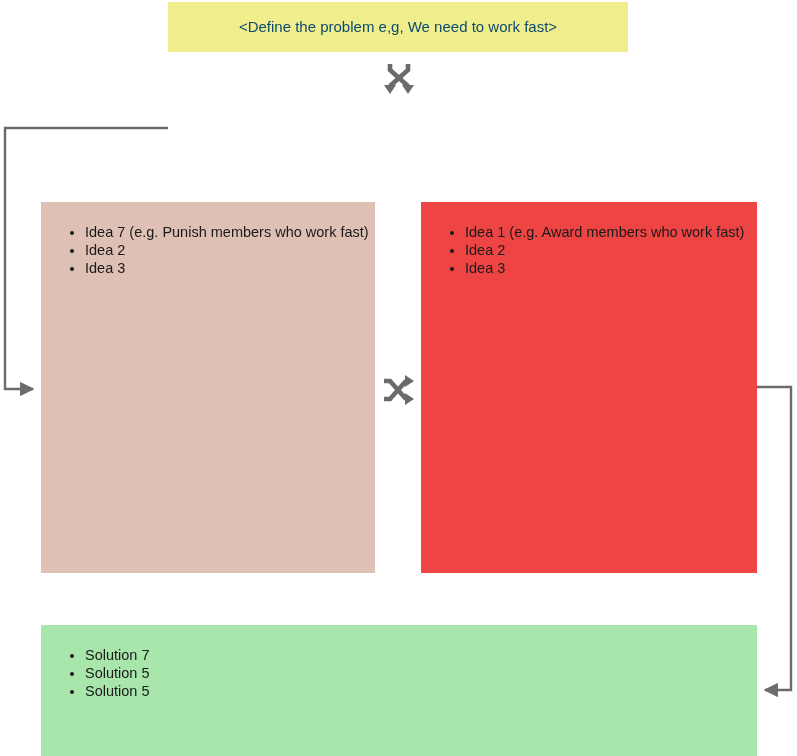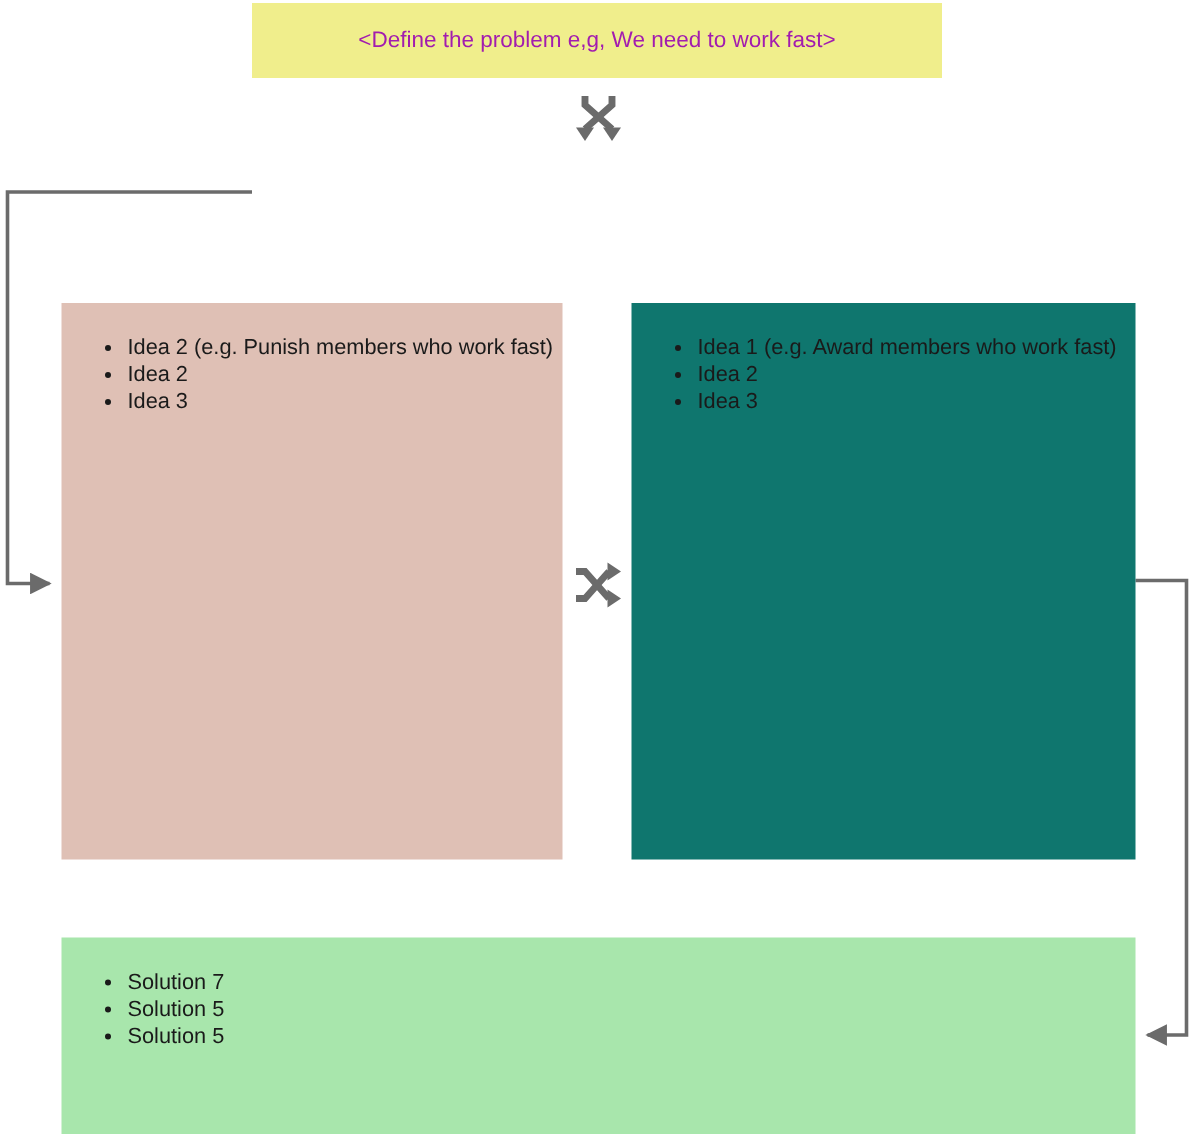--- a/index.html
+++ b/index.html
@@ -18,21 +18,21 @@
     overflow: hidden;
   }
 
   
   .box {
     position: absolute;
     box-sizing: border-box;
   }
   .box-title {
     font-size: 15px;
-    color: #a21caf;
+    color: #0c4a6e;
     text-align: center;
     line-height: 1.35;
   }
 
   
   #define-box {
     left: 168px;
     top: 2px;
     width: 460px;
     height: 50px;
@@ -58,21 +58,21 @@
     top: 202px;
     width: 334px;
     height: 371px;
     background: #DFC0B5;
   }
   #right-ideas-box {
     left: 421px;
     top: 202px;
     width: 336px;
     height: 371px;
-    background: #0f766e;
+    background: #ef4444;
   }
   #solutions-box {
     left: 41px;
     top: 625px;
     width: 716px;
     height: 131px;
     background: #A8E6AC;
   }
 
   .bullet-list {
@@ -145,21 +145,21 @@
       <path d="M 9 3 L 9 9 L 27 25" fill="none" stroke="#6B6B6B" stroke-width="4.6" stroke-linecap="butt" stroke-linejoin="miter"></path>
       <path d="M 27 3 L 27 9 L 9 25" fill="none" stroke="#6B6B6B" stroke-width="4.6" stroke-linecap="butt" stroke-linejoin="miter"></path>
       <path d="M 3 24 L 15 24 L 9 33 z" fill="#6B6B6B"></path>
       <path d="M 21 24 L 33 24 L 27 33 z" fill="#6B6B6B"></path>
     </svg>
   </div>
 
 
   <div class="box" id="left-ideas-box">
     <ul class="bullet-list">
-      <li>Idea 2 (e.g. Punish members who work fast)</li>
+      <li>Idea 7 (e.g. Punish members who work fast)</li>
       <li>Idea 2</li>
       <li>Idea 3</li>
     </ul>
   </div>
 
   <div class="shuffle-icon" id="shuffle-icon-horizontal">
     <svg viewBox="0 0 36 36" width="36" height="36" xmlns="http://www.w3.org/2000/svg">
 
       <path d="M 3 9 L 9 9 L 25 27" fill="none" stroke="#6B6B6B" stroke-width="4.6" stroke-linecap="butt" stroke-linejoin="miter"></path>
       <path d="M 3 27 L 9 27 L 25 9" fill="none" stroke="#6B6B6B" stroke-width="4.6" stroke-linecap="butt" stroke-linejoin="miter"></path>

